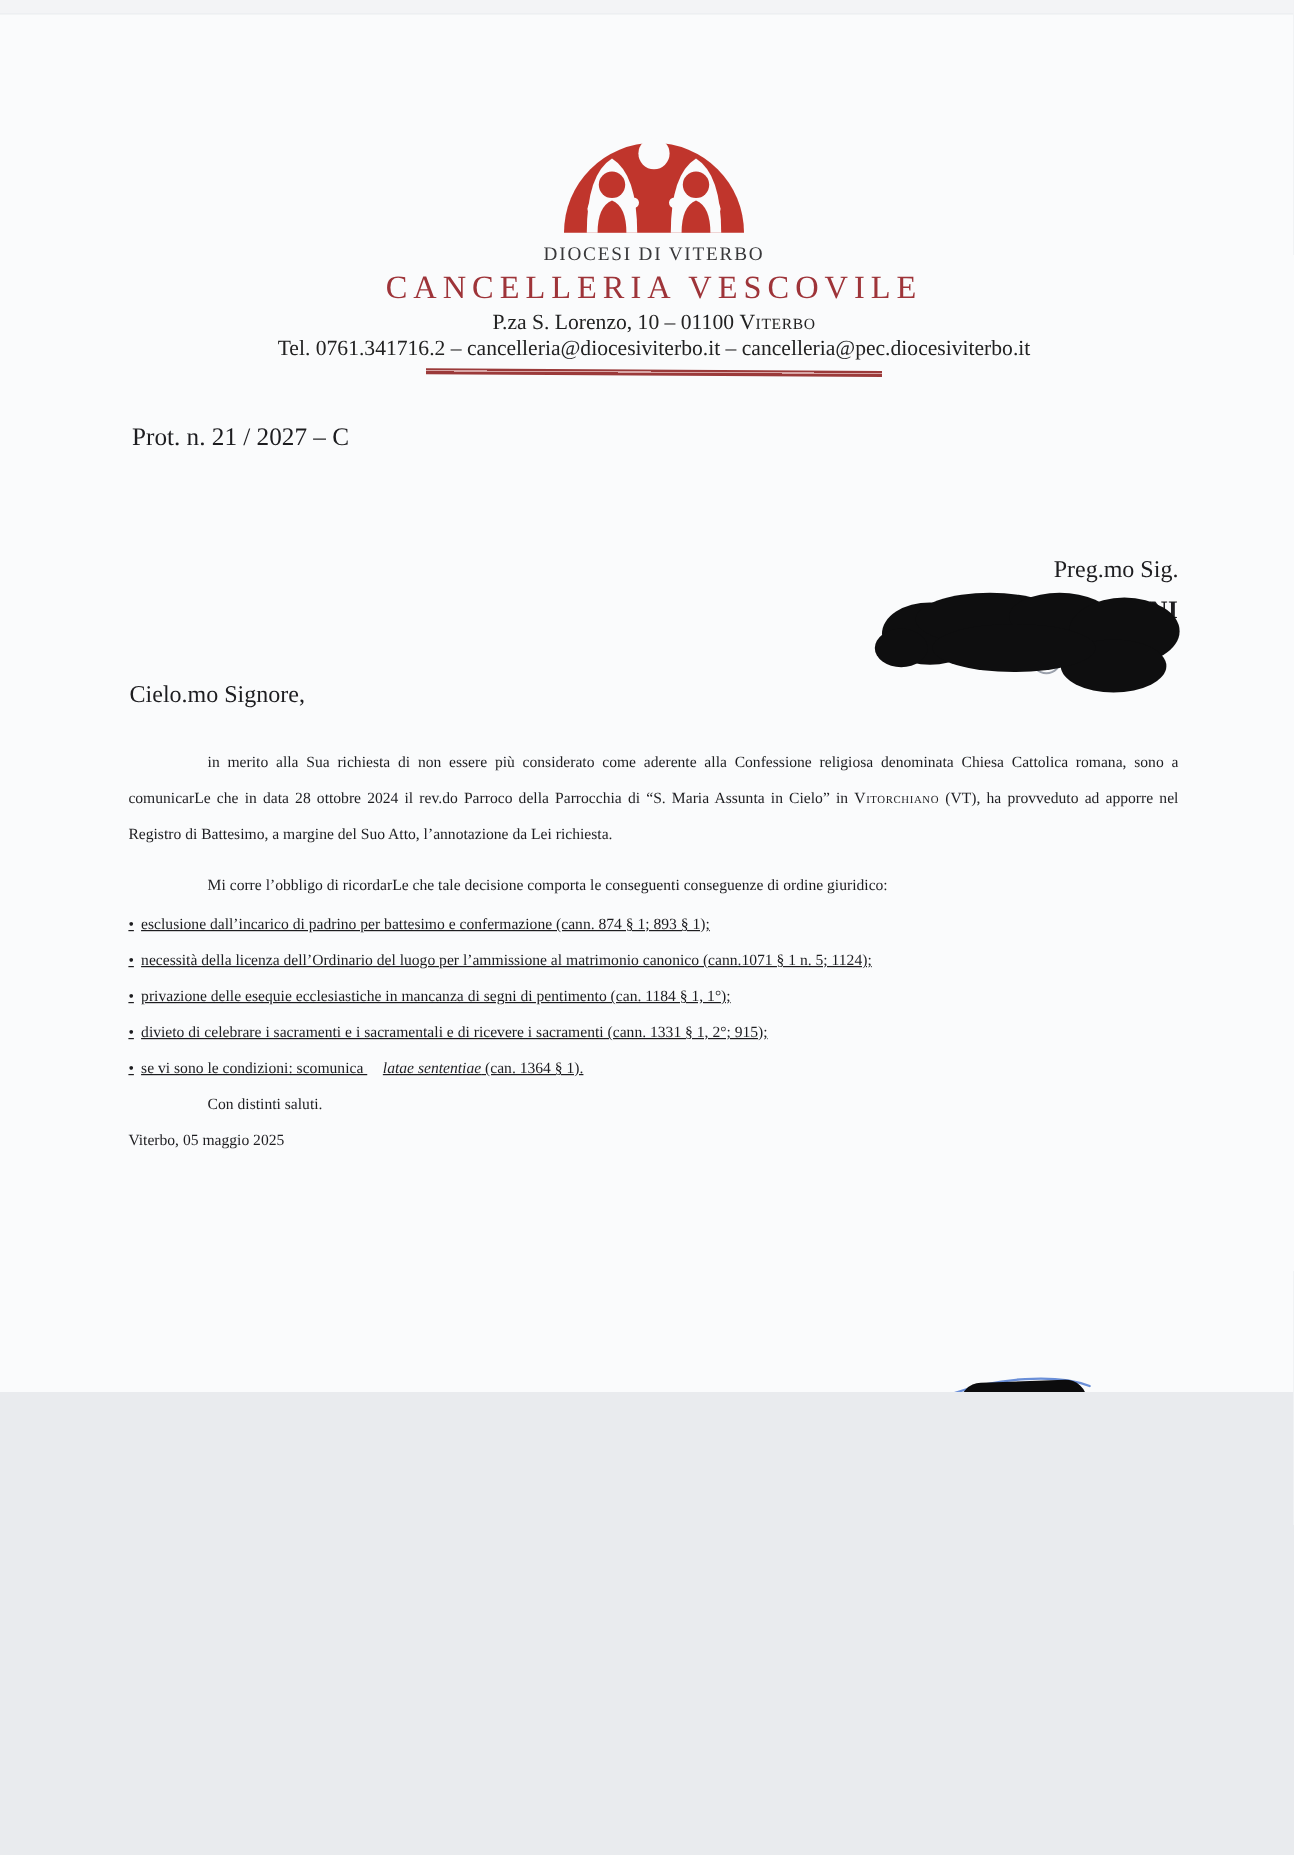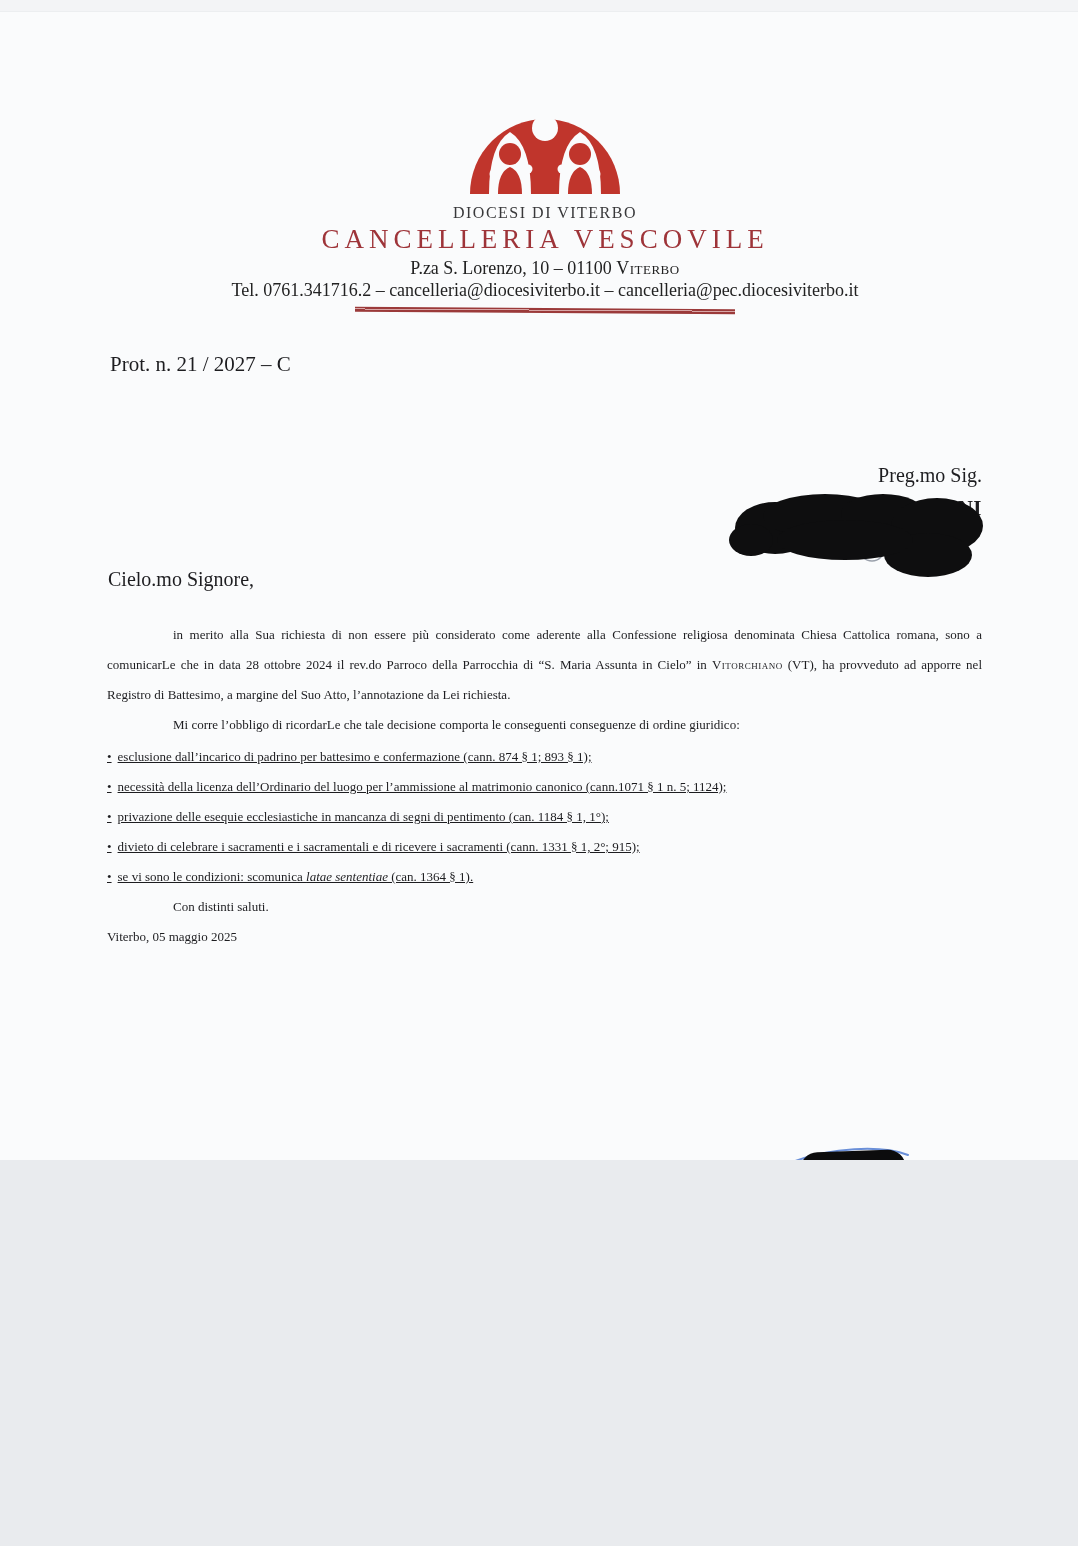--- a/index.html
+++ b/index.html
@@ -27,27 +27,27 @@
   
   .prot{position:absolute;left:110px;top:352px;font-size:21px;}
   .recipient{position:absolute;left:660px;top:464px;width:322px;text-align:right;font-size:20px;}
   .recipient .suffix{position:absolute;right:0;top:32px;font-weight:700;font-size:21px;letter-spacing:.5px;}
   .salutation{position:absolute;left:108px;top:568px;font-size:20px;}
 
   
   .body-text{position:absolute;left:107px;top:620px;width:875px;font-size:13px;line-height:30px;text-align:justify;}
   .body-text p{margin:0;}
   .body-text .para{text-indent:66px;}
-  .body-text .p2{}
+  .body-text .p2{margin-top:13px;}
   .bullets{margin-top:2px;}
   .bullet{text-indent:0;text-decoration:underline;}
   .bullet .dot{padding-right:6px;}
   .closing{margin-top:22px;text-indent:66px;text-align:left;}
   .dateline{margin-top:21px;text-align:left;}
-  .it{font-style:italic;}
+  .it{font-style:italic;margin-left:13px;}
 
   
   .sig-flourish{position:absolute;left:590px;top:1135px;}
   .redact{position:absolute;background:#0c0c0d;}
   .bar1{left:693px;top:1161px;width:212px;height:46px;border-radius:22px;transform:rotate(-1.5deg);}
   .bar1b{left:800px;top:1151px;width:106px;height:42px;border-radius:18px;transform:rotate(-2deg);}
   .bar2{left:716px;top:1207px;width:177px;height:31px;border-radius:15px;transform:rotate(-.5deg);}
   .sig-typed{position:absolute;left:677px;top:1245px;font-size:19px;}
   .sig-role{position:absolute;left:689px;top:1240px;font-size:21.5px;font-style:italic;letter-spacing:.3px;color:#23262b;font-family:Liberation Serif, serif;}
   .stamp{position:absolute;left:443px;top:1178px;opacity:.92;}

